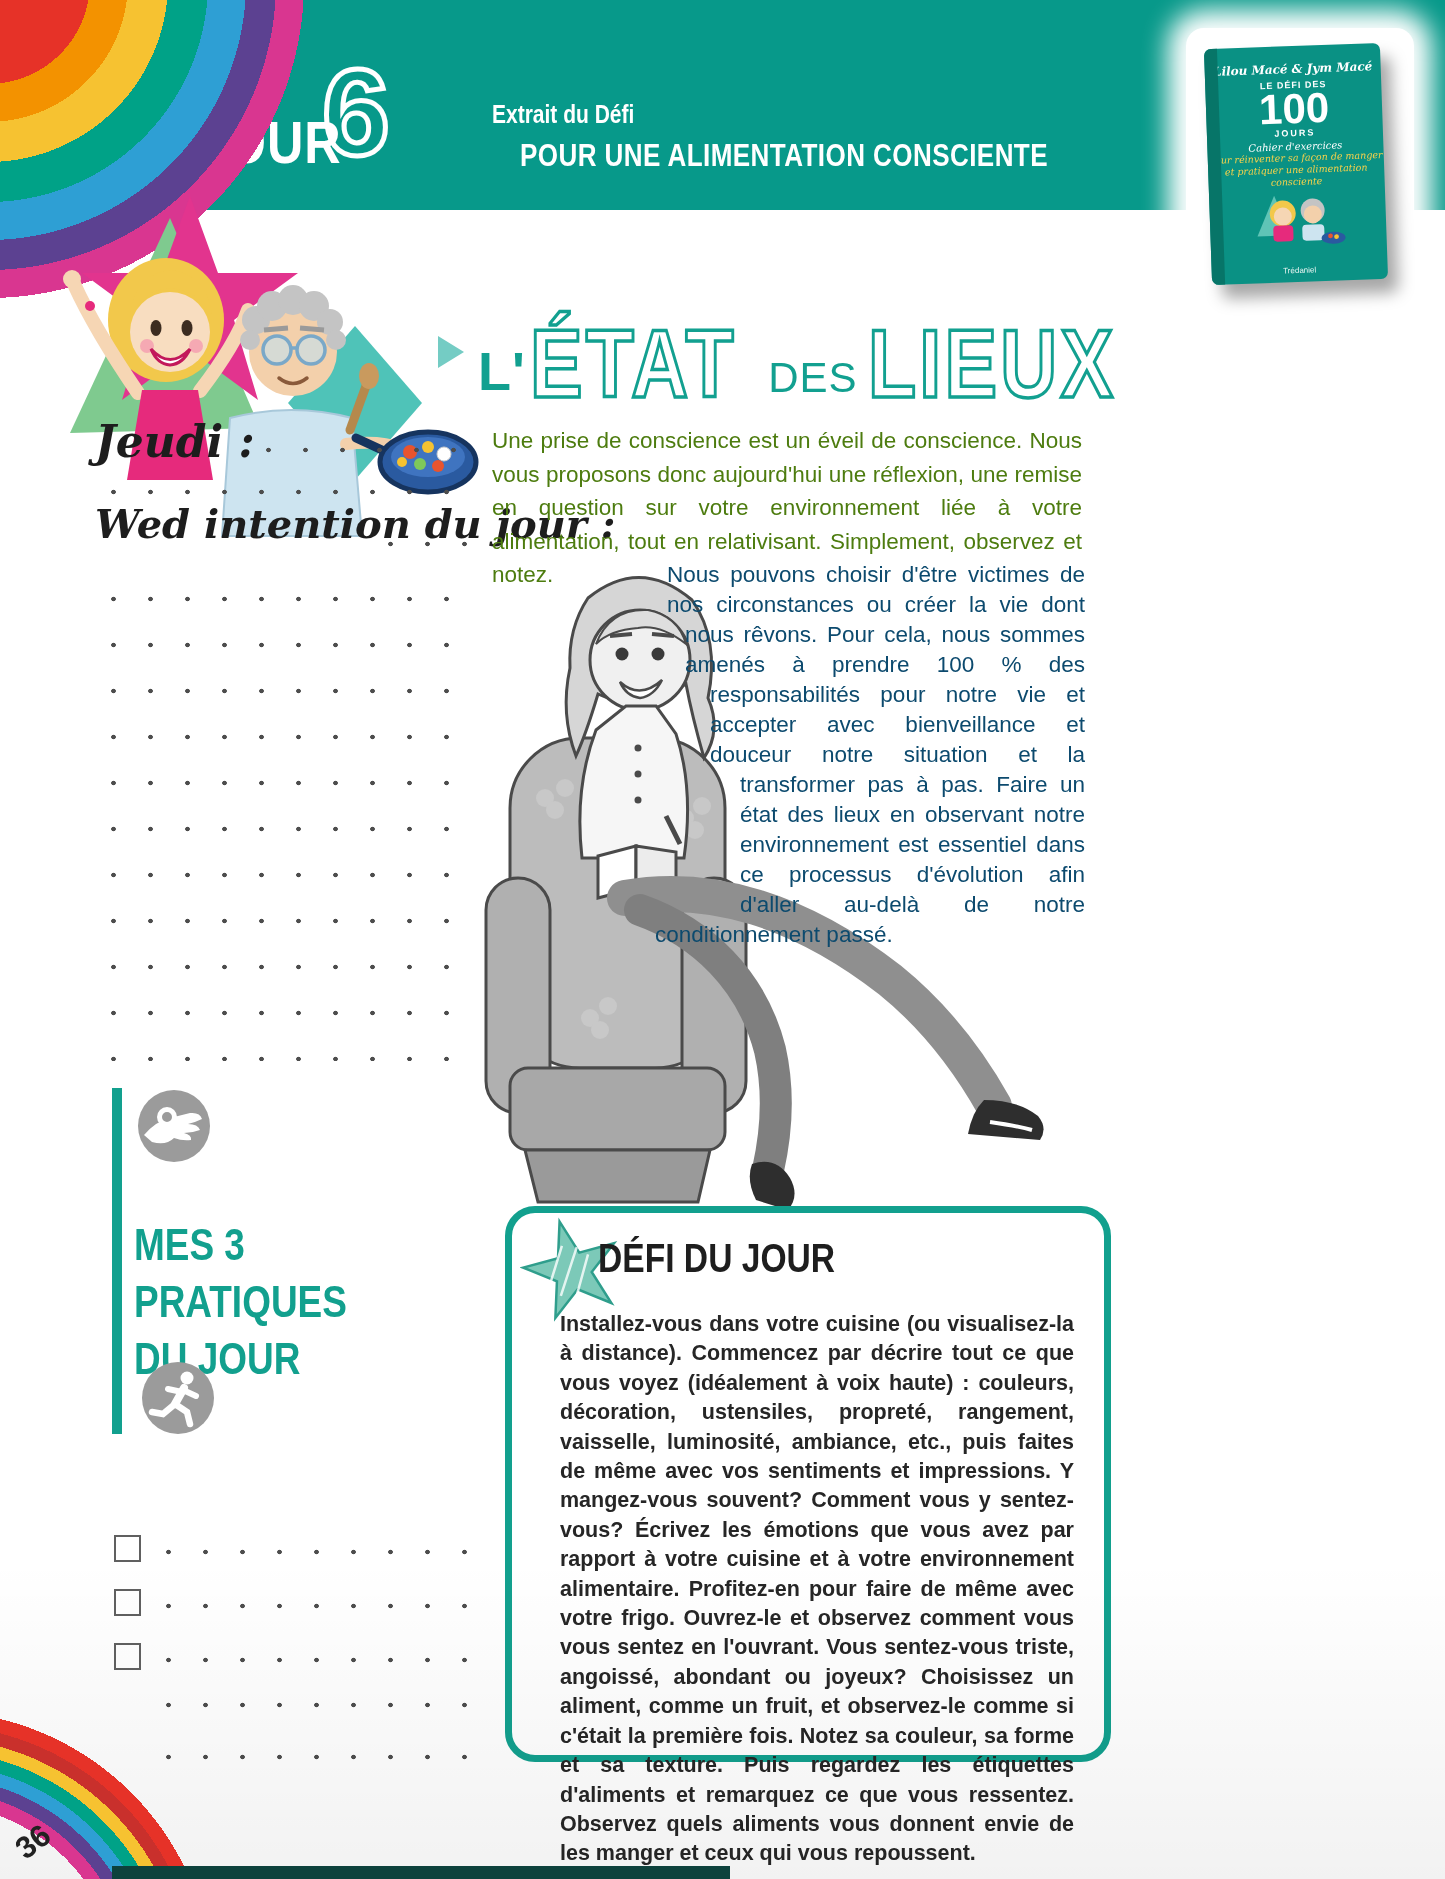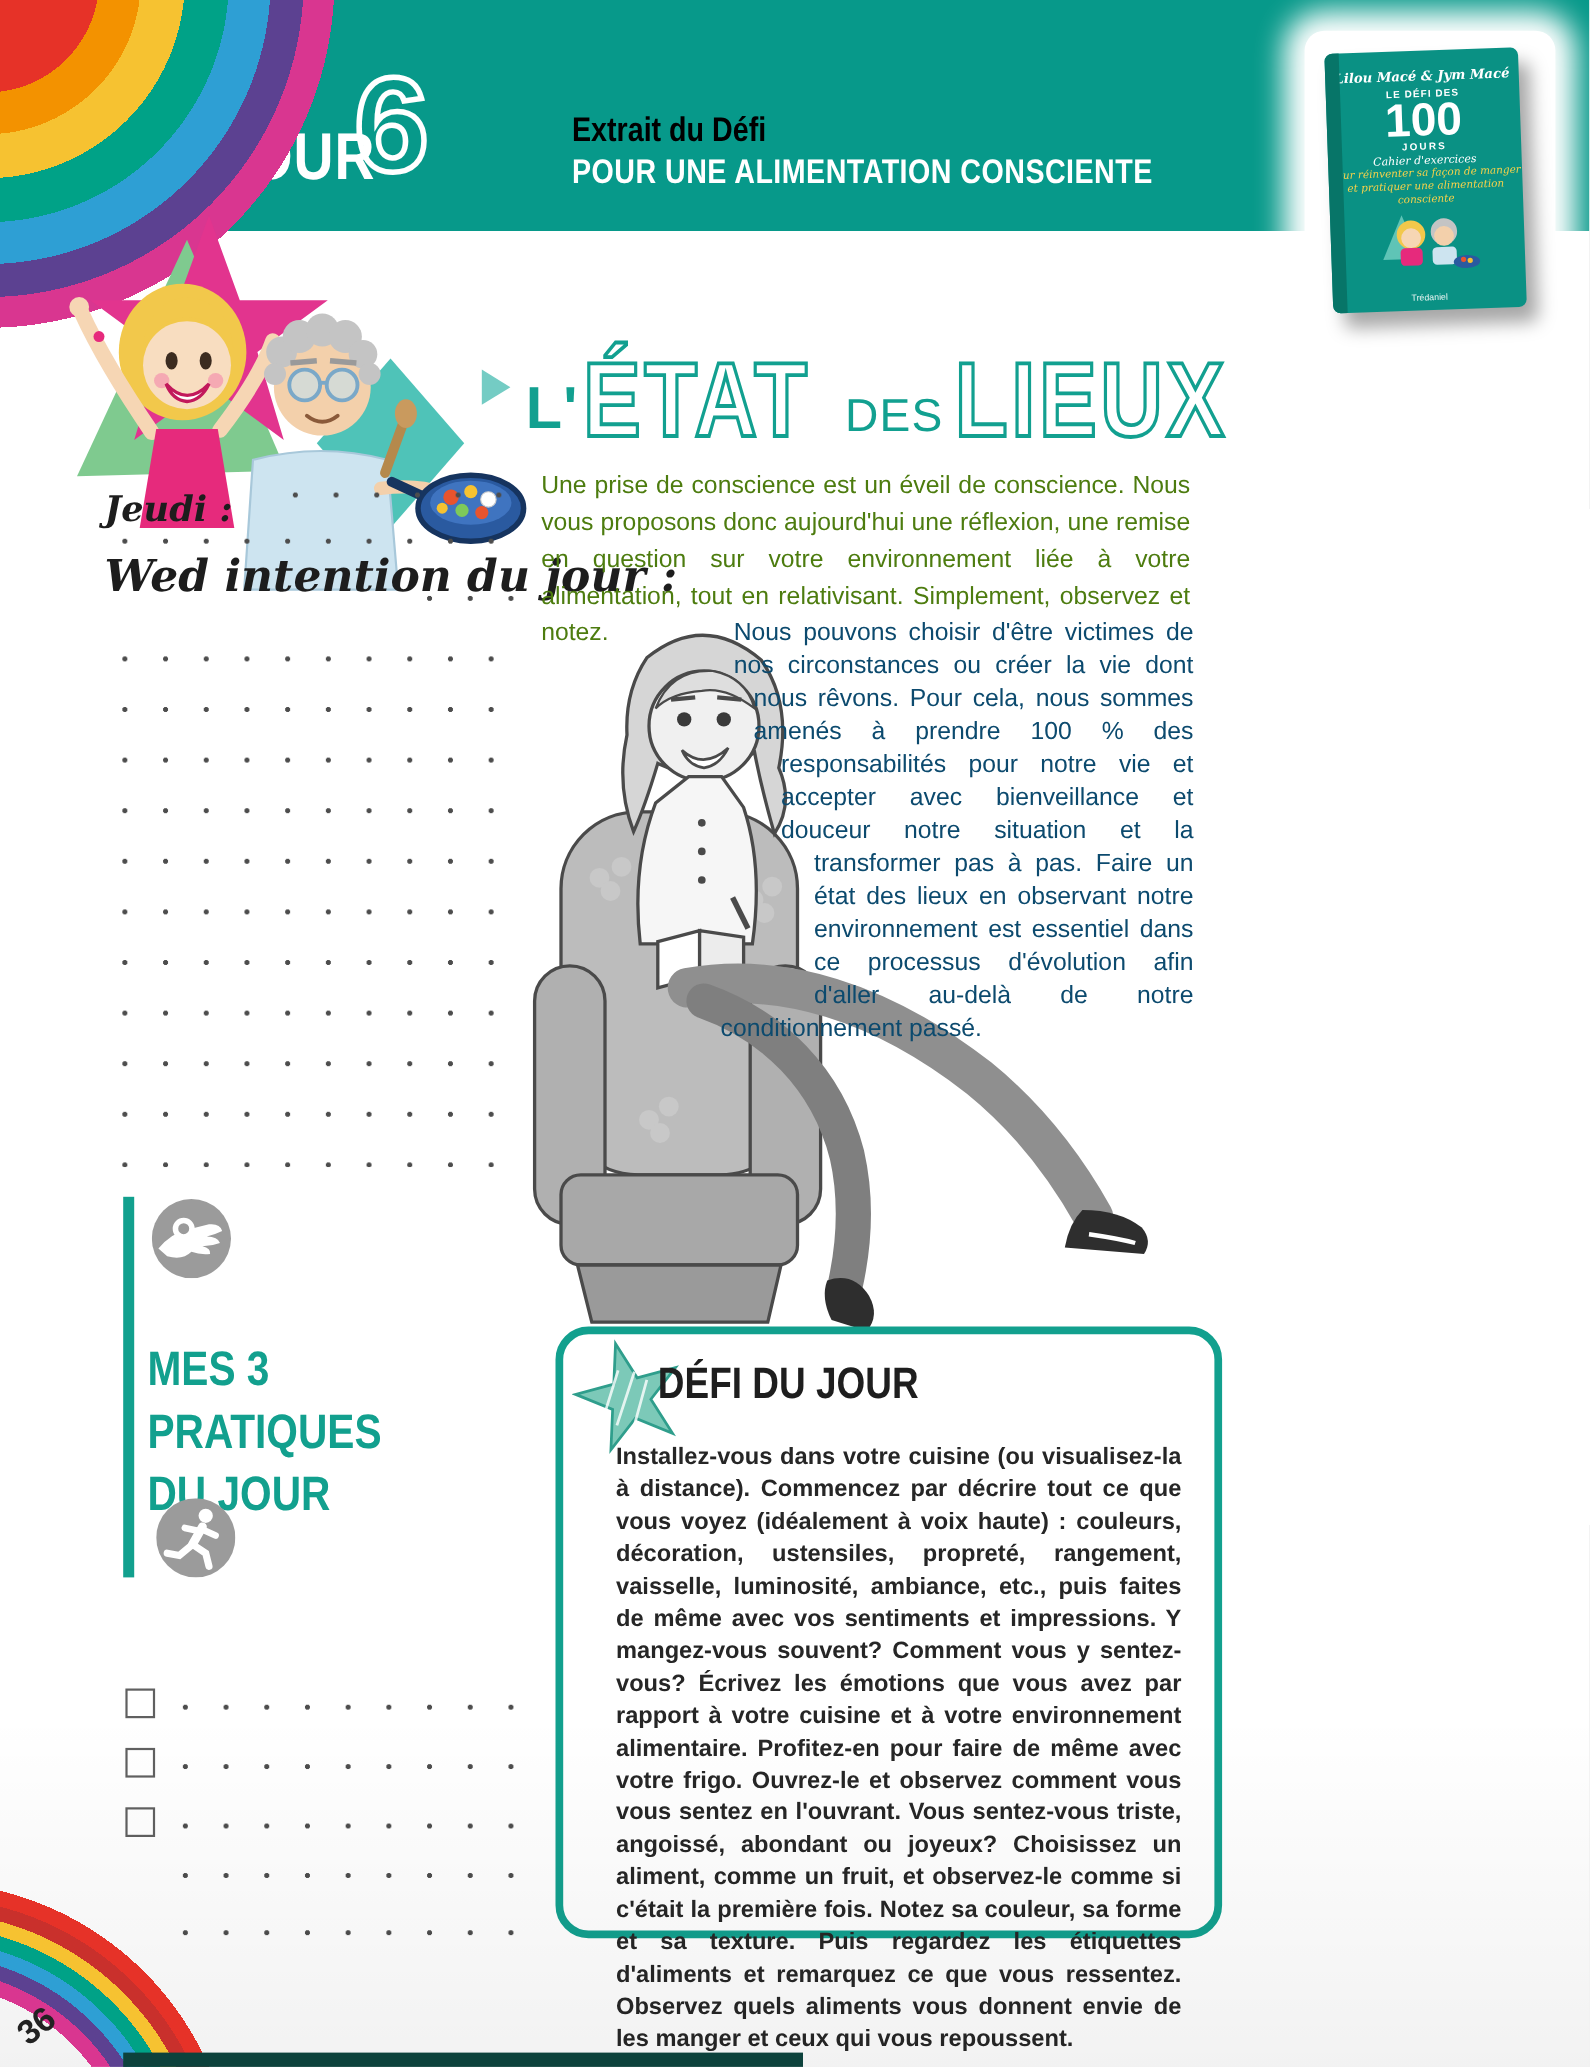--- a/index.html
+++ b/index.html
@@ -9,21 +9,21 @@
     font-family:"Liberation Sans",sans-serif;
   }
   
   .banner{position:absolute;left:0;top:0;width:1445px;height:210px;background:#07998a;}
   .cond{display:inline-block;transform:scaleX(.84);transform-origin:left top;}
   .jour-label{position:absolute;left:198px;top:108px;font-size:60px;font-weight:bold;color:#fff;letter-spacing:1px;}
   .jour-number{
     position:absolute;left:322px;top:52px;font-size:122px;font-weight:bold;line-height:1;
     color:transparent;-webkit-text-stroke:5px #ffffff;
   }
-  .kicker1{position:absolute;left:520px;top:100px;font-size:31px;font-weight:bold;color:#000000;}
+  .kicker1{position:absolute;left:492px;top:100px;font-size:25px;font-weight:bold;color:#ffffff;}
   .kicker2{position:absolute;left:520px;top:138px;font-size:31px;font-weight:bold;color:#fff;letter-spacing:.5px;}
   
   .rainbow-top{
     position:absolute;left:0;top:0;width:345px;height:345px;pointer-events:none;
     background:radial-gradient(circle at -12px -18px,
       #e63228 0 102px,#f39200 102px 140px,#f6c231 140px 180px,#00a287 180px 220px,
       #2e9fd4 220px 258px,#5c4191 258px 288px,#d93690 288px 316px,transparent 316px);
   }
   .rainbow-bottom{
     position:absolute;left:0;top:1650px;width:310px;height:229px;pointer-events:none;
@@ -50,21 +50,21 @@
   
   .title-row{position:absolute;left:438px;top:292px;height:116px;display:flex;align-items:flex-end;color:#12a090;}
   .title-tri{width:0;height:0;border-top:16px solid transparent;border-bottom:16px solid transparent;
     border-left:26px solid #74ccc4;margin:0 14px 40px 0;}
   .title-article{font-size:54px;font-weight:bold;margin:0 4px 6px 0;letter-spacing:1px;}
   .title-outline{font-size:96px;font-weight:bold;line-height:.92;letter-spacing:4px;
     color:transparent;-webkit-text-stroke:3.5px #12a090;transform:scaleX(.82);transform-origin:left bottom;}
   .title-small{font-size:42px;font-weight:normal;margin:0 10px 6px -14px;letter-spacing:1px;}
   
   .script{font-family:"DejaVu Serif",serif;font-style:italic;font-weight:bold;color:#1d1d1d;}
-  .lbl-day{position:absolute;left:95px;top:416px;font-size:32px;margin-top:28px;}
+  .lbl-day{position:absolute;left:95px;top:416px;font-size:44px;}
   .lbl-intention{position:absolute;left:95px;top:500px;font-size:40px;}
   .dots{position:absolute;height:8px;
     background-image:radial-gradient(circle,#4d4d4d 2px,transparent 2.6px);
     background-size:37px 8px;background-repeat:repeat-x;background-position:0 50%;}
   .dot-grid{position:absolute;left:95px;top:576px;width:380px;height:485px;
     background-image:radial-gradient(circle,#4d4d4d 2px,transparent 2.6px);
     background-size:37px 46px;background-repeat:repeat;}
   
   .p-intro{position:absolute;left:492px;top:424px;width:590px;font-size:22.5px;line-height:33.5px;
     color:#4d7c0f;text-align:justify;margin:0;}

